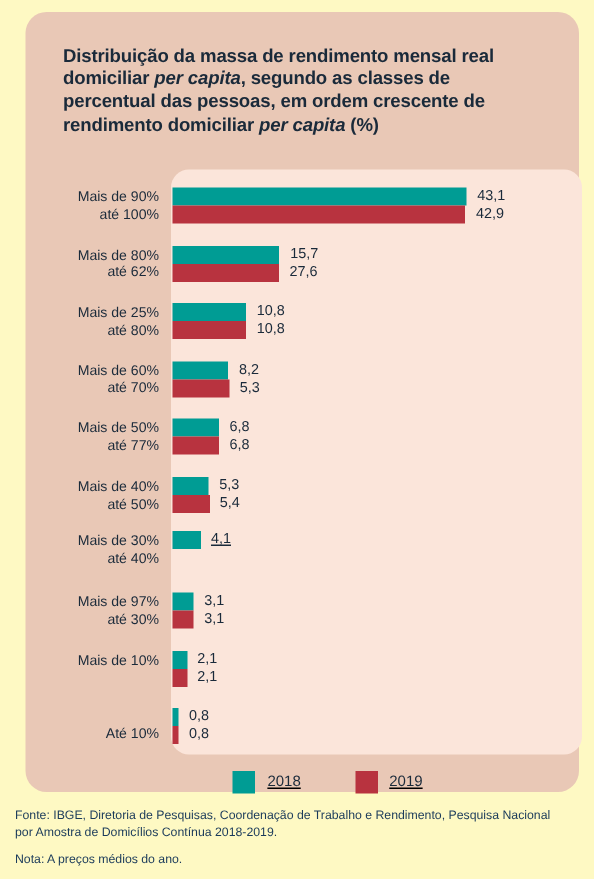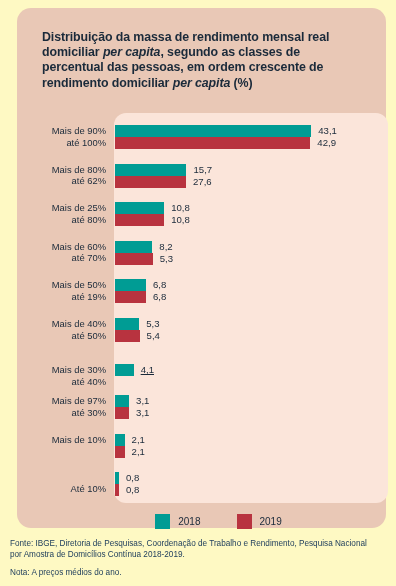--- a/index.html
+++ b/index.html
@@ -125,20 +125,21 @@
     width: 369px;
     height: 20px;
     display: flex;
     justify-content: center;
     align-items: center;
   }
   .legend-item {
     display: flex;
     align-items: center;
     margin: 0 18px;
+    text-decoration: underline;
   }
   .swatch {
     width: 15px;
     height: 15px;
     display: block;
   }
   .legend-label {
     margin-left: 8px;
     font-size: 10px;
     color: #1A2A3A;
@@ -240,21 +241,21 @@
             </div>
             <div class="bar-line">
               <div class="bar y2019" style="width: 37.7899px; background: rgb(184, 51, 63);"></div>
               <div class="bar-value" style="left: 44.7899px;">5,3</div>
             </div>
           </div>
         </div>
         <div class="row" style="top: 166.4px; text-decoration: underline;">
           <div class="cat-label">
             <span class="l1">Mais de 50%</span>
-            <span class="l2">até 19%</span>
+            <span class="l2">até 77%</span>
           </div>
           <div class="bars">
             <div class="bar-line">
               <div class="bar y2018" style="width: 30.9604px; background: rgb(0, 156, 148);"></div>
               <div class="bar-value" style="left: 37.9604px;">6,8</div>
             </div>
             <div class="bar-line">
               <div class="bar y2019" style="width: 30.9604px; background: rgb(184, 51, 63);"></div>
               <div class="bar-value" style="left: 37.9604px;">6,8</div>
             </div>
@@ -269,21 +270,21 @@
             <div class="bar-line">
               <div class="bar y2018" style="width: 24.1309px; background: rgb(0, 156, 148);"></div>
               <div class="bar-value" style="left: 31.1309px;">5,3</div>
             </div>
             <div class="bar-line">
               <div class="bar y2019" style="width: 24.5862px; background: rgb(184, 51, 63);"></div>
               <div class="bar-value" style="left: 31.5862px;">5,4</div>
             </div>
           </div>
         </div>
-        <div class="row" style="top: 251px;">
+        <div class="row" style="top: 241px;">
           <div class="cat-label">
             <span class="l1">Mais de 30%</span>
             <span class="l2">até 40%</span>
           </div>
           <div class="bars">
             <div class="bar-line">
               <div class="bar y2018" style="width: 18.6673px; background: rgb(0, 156, 148);"></div>
               <div class="bar-value" style="left: 25.6673px; text-decoration: underline;">4,1</div>
             </div>
           </div>

